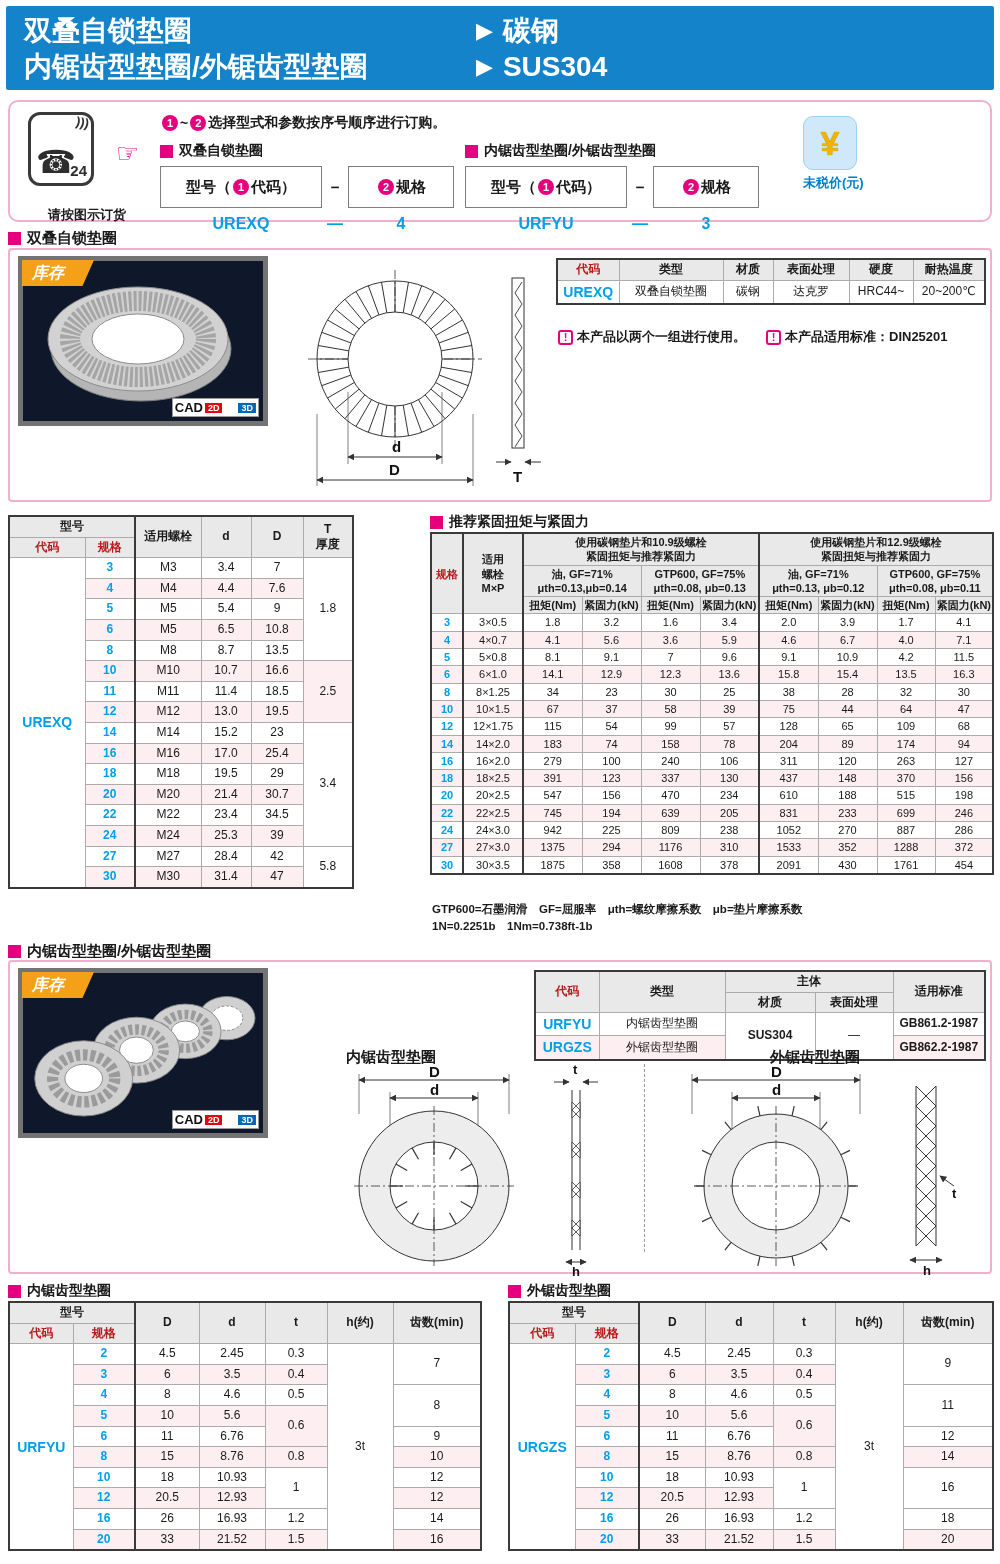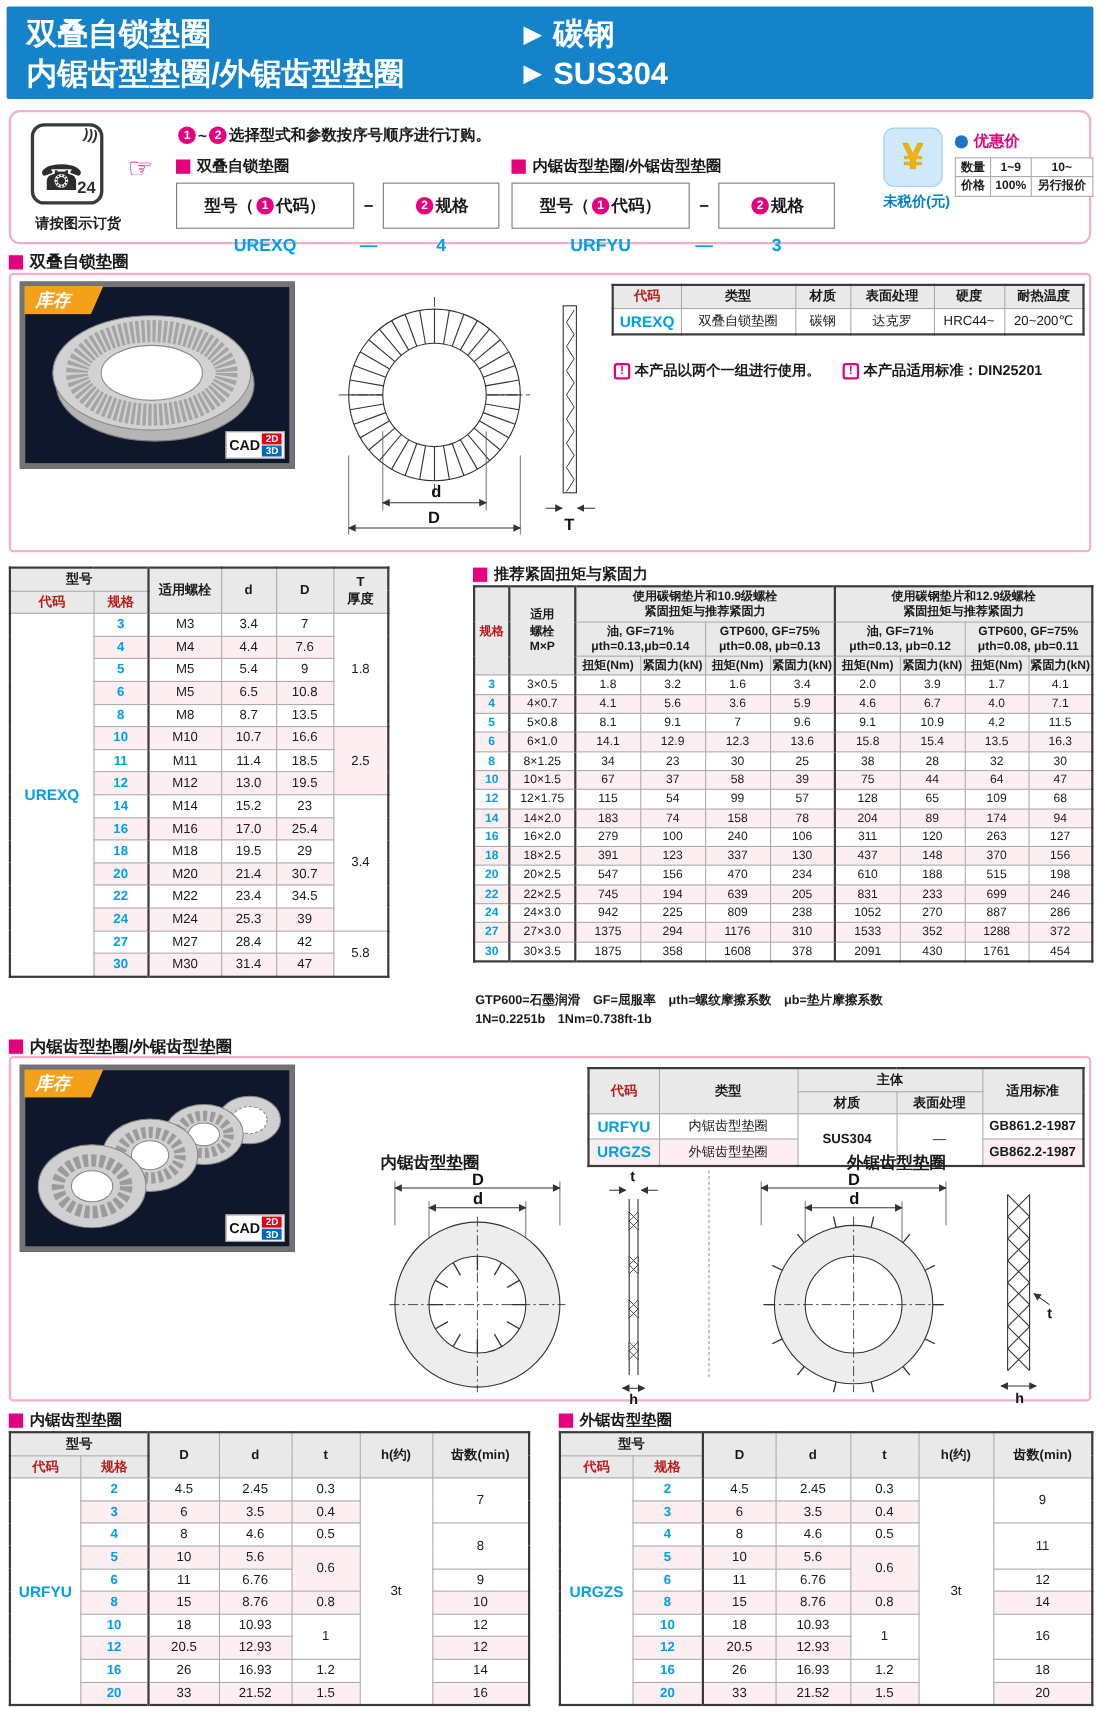--- a/index.html
+++ b/index.html
@@ -45,21 +45,21 @@
   .tbl td.bL{border-left:2px solid #3a3a3a}
   .tbl tr.alt td{background:#fdeef2}
   table.small td{font-size:11px;padding:1px 1px}
   .sect-title{display:flex;align-items:center;font-size:15px;font-weight:bold}
   .fnote{font-size:11.5px;font-weight:bold}
   
   .photobox{border:5px solid #737373;background:#0f172a;position:relative}
   .stock{position:absolute;left:-1px;top:-1px;width:72px;height:26px;background:#f4a019;color:#fff;font-weight:bold;font-style:italic;font-size:16px;display:flex;align-items:center;padding-left:10px;clip-path:polygon(0 0,100% 0,84% 100%,0 100%)}
   .cadbadge{position:absolute;right:4px;bottom:4px;display:flex;align-items:center;border:1px solid #9a9a9a;background:#fff;padding:1px 2px;gap:2px}
   .cadbadge .cad{font-weight:bold;font-size:13px;color:#111}
-  .cadbadge .dims{display:flex;flex-direction:column;gap:1px}
+  .cadbadge .dims{display:flex;flex-direction:row;gap:16px}
   .cadbadge .d2{background:#e60012;color:#fff;font-size:9px;font-weight:bold;padding:0 3px}
   .cadbadge .d3{background:#0068b7;color:#fff;font-size:9px;font-weight:bold;padding:0 3px}
   
   .note{display:flex;align-items:center;font-size:13px;font-weight:bold;gap:4px}
   .noteicon{width:15px;height:15px;border:2px solid #e5007e;border-radius:3px;color:#e5007e;font-weight:bold;font-size:11px;display:inline-flex;align-items:center;justify-content:center;flex:none}
   
   svg .ln{stroke:#333;fill:none}
   svg .dim{stroke:#333;stroke-width:1;fill:none}
   svg .ext{stroke:#555;stroke-width:.75;fill:none}
   svg .cl{stroke:#333;stroke-width:.8;stroke-dasharray:9 3 2 3;fill:none}
@@ -92,21 +92,21 @@
 </div>
 
 <div class="abs pinkbox" style="left:8px;top:100px;width:984px;height:122px">
   <div class="abs" style="left:18px;top:10px">
     <div class="pbox">
       <span class="tel">☎</span>
       <span class="n24">24</span>
       <span class="waves">)))</span>
     </div>
   </div>
-  <div class="abs caption" style="left:6px;top:92px;width:110px;text-align:center">请按图示订货</div>
+  <div class="abs caption" style="left:6px;top:104px;width:110px;text-align:right">请按图示订货</div>
   <div class="abs hand" style="left:106px;top:36px">☞</div>
 
   <div class="abs instr" style="left:150px;top:12px">
     <span class="nc">1</span>
     <span>~</span>
     <span class="nc">2</span>
     <span>选择型式和参数按序号顺序进行订购。</span>
   </div>
 
   <div class="abs ogroup" style="left:150px;top:40px">
@@ -151,45 +151,20 @@
       <div class="exrow">—</div>
       <div class="exrow">3</div>
     </div>
   </div>
 
   <div class="abs" style="left:793px;top:14px;width:60px;text-align:center">
     <div class="yenbox">
         <span>¥</span>
       </div>
     <div class="pricecap">未税价(元)</div>
-  </div>
-  <div class="abs" style="left:858px;top:18px;width:126px">
-    <div class="disc-title">
-        <span class="bluedot"></span>
-        <span>优惠价</span>
-      </div>
-    <table class="tbl small" style="margin-top:5px;border-width:1px">
-      <colgroup>
-          <col style="width:32px">
-          <col style="width:36px">
-          <col style="width:56px">
-        </colgroup>
-      <tbody>
-          <tr>
-            <td class="b">数量</td>
-            <td class="b">1~9</td>
-            <td class="b">10~</td>
-          </tr>
-          <tr>
-            <td class="b">价格</td>
-            <td class="b">100%</td>
-            <td class="b">另行报价</td>
-          </tr>
-        </tbody>
-    </table>
   </div>
 </div>
 
 <div class="abs sect-title" style="left:8px;top:229px">
   <span class="sq"></span>
     <span>双叠自锁垫圈</span>
 </div>
 
 <div class="abs pinkbox" style="left:8px;top:248px;width:984px;height:254px;border-radius:4px">
   <div class="abs photobox" style="left:8px;top:6px;width:250px;height:170px">

